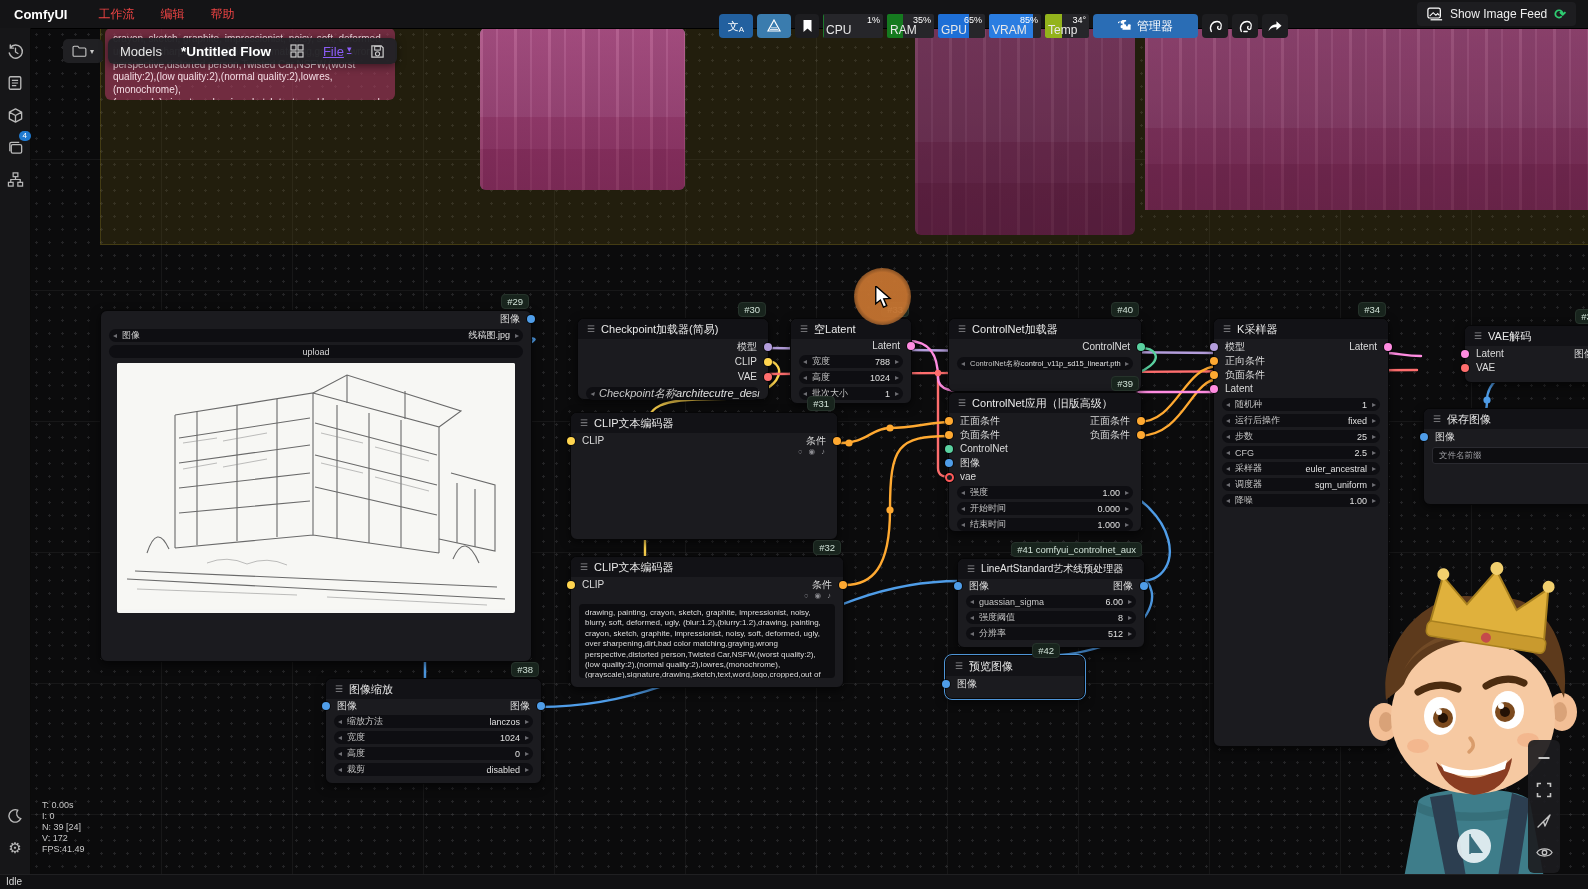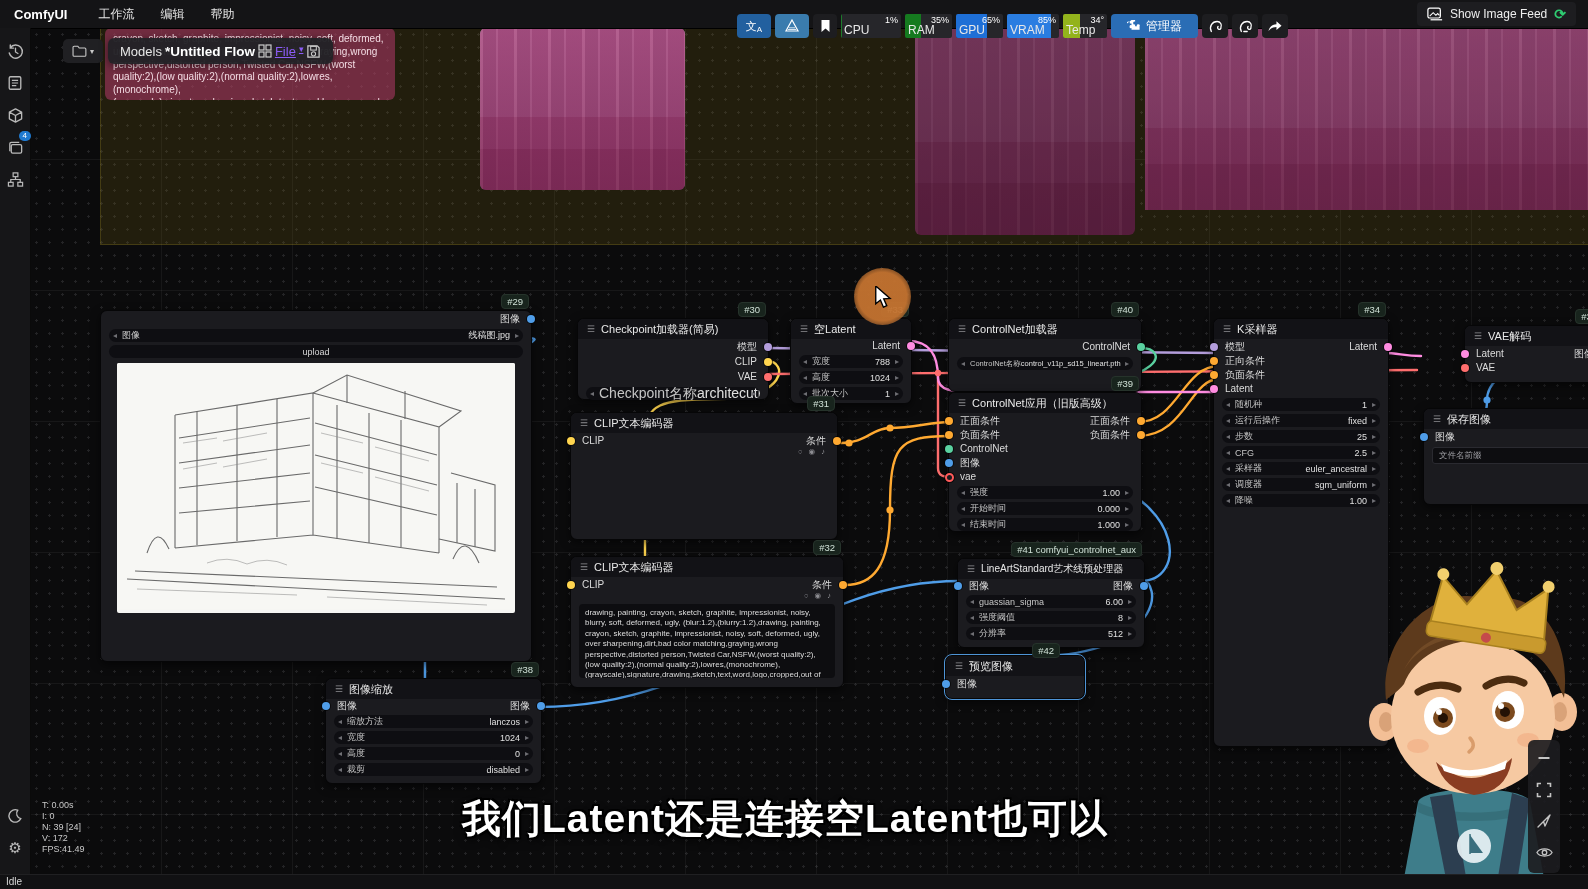--- a/index.html
+++ b/index.html
@@ -2,29 +2,29 @@
 <html><head>
 <meta charset="utf-8">
 <style>
   html,body{margin:0;padding:0;background:#000;}
   #app{position:relative;width:1588px;height:889px;overflow:hidden;background:#0c0c0d;
        font-family:"Liberation Sans",sans-serif;-webkit-font-smoothing:antialiased;}
   
   #topbar{position:absolute;left:0;top:0;width:1588px;height:28px;background:#141416;z-index:40;
           display:flex;align-items:center;border-bottom:1px solid #000;}
   .brand{color:#fff;font-weight:bold;font-size:13px;margin:0 18px 0 14px;}
-  .menu-item{color:#e5e5e5;font-size:12px;margin:12px 13px;}
+  .menu-item{color:#ef4444;font-size:12px;margin:12px 13px;}
   .tb-right{position:absolute;right:300px;top:14px;display:flex;align-items:center;gap:4px;}
   .sqbtn{width:34px;height:24px;border-radius:4px;display:flex;align-items:center;justify-content:center;color:#fff;}
   .meter{position:relative;width:47px;height:24px;background:#26262a;border-radius:2px;overflow:hidden;}
   .meter .fill{position:absolute;left:0;top:0;bottom:0;}
   .meter .lab{position:absolute;left:3px;bottom:1px;font-size:12px;color:#e8e8e8;z-index:2;}
   .meter .val{position:absolute;right:3px;top:1px;font-size:9px;color:#fff;z-index:2;}
   .mgrbtn{height:24px;border-radius:4px;background:#2a6db5;color:#fff;font-size:12px;display:flex;
-          align-items:center;gap:5px;padding:0 16px;}
+          align-items:center;gap:5px;padding:0 25px;}
   .ghostbtn{width:26px;height:24px;display:flex;align-items:center;justify-content:center;border-radius:4px;background:#1d1d20;}
   #feedbtn{position:absolute;right:12px;top:2px;height:24px;background:#1d1d20;border-radius:4px;color:#eee;
            font-size:12px;display:flex;align-items:center;gap:7px;padding:0 10px;z-index:41;}
   
   #sidebar{position:absolute;left:0;top:28px;width:30px;bottom:14px;background:#161618;z-index:40;
            display:flex;flex-direction:column;align-items:center;padding-top:10px;border-right:1px solid #0a0a0a;}
   .sb-icon{width:26px;height:26px;display:flex;align-items:center;justify-content:center;color:#b9b9b9;
            margin-bottom:6px;position:relative;}
   .sb-badge{position:absolute;right:-3px;top:-3px;background:#1f7ad1;color:#fff;font-size:8px;border-radius:8px;
             padding:1px 4px;line-height:1;}
@@ -50,21 +50,21 @@
       repeating-linear-gradient(90deg, rgba(255,255,255,0.22) 0 3px, rgba(20,20,40,0.25) 3px 16px, rgba(255,255,255,0.12) 16px 18px, rgba(60,40,70,0.3) 18px 34px),
       linear-gradient(#7c86a0 0 55%, #5d5670 55% 75%, #3c3348 75% 100%);}
   .fwrow{position:relative;height:13px;margin:4px 10px;background:rgba(10,10,14,0.35);border-radius:7px;
          display:flex;justify-content:space-between;align-items:center;padding:0 12px;
          font-size:9px;color:rgba(255,255,255,0.75);}
   .faintprompt{font-size:10px;line-height:1.28;color:rgba(255,235,242,0.92);padding:5px 8px;}
   
   #folderbtn{position:absolute;left:63px;top:39px;width:40px;height:24px;background:#202023;border-radius:5px;
              z-index:20;display:flex;align-items:center;justify-content:center;gap:3px;color:#c9c9c9;}
   #flowbar{position:absolute;left:108px;top:38px;height:26px;background:rgba(34,34,38,0.96);border-radius:6px;
-           z-index:20;display:flex;align-items:center;gap:3px;padding:0 12px;box-shadow:0 2px 8px rgba(0,0,0,0.5);}
+           z-index:20;display:flex;align-items:center;gap:19px;padding:0 12px;box-shadow:0 2px 8px rgba(0,0,0,0.5);}
   #flowbar .models{color:#e6e6e6;font-size:13px;}
   #flowbar .flowname{color:#fff;font-size:13.5px;font-weight:bold;}
   #flowbar .file{color:#8b5cf6;font-size:13px;display:flex;align-items:flex-start;gap:3px;text-decoration:underline;}
   
   .node{position:absolute;background:#1b1b1f;border:1px solid #060607;border-radius:7px;z-index:10;
         box-shadow:0 3px 10px rgba(0,0,0,0.55);}
   .node.selected{outline:1.6px solid #4e94d6;}
   .ntitle{height:20px;background:#121216;border-radius:6px 6px 0 0;display:flex;align-items:center;gap:6px;
           padding:0 9px;color:#e9e9e9;font-size:11px;white-space:nowrap;overflow:hidden;}
   .ntitle::before{content:"☰";font-size:9px;color:#8e8e92;}
@@ -202,21 +202,21 @@
         <span class="dot dr" style="background:#b39ddb;"></span>
       </div>
   <div class="prow">
         <span class="plab-r">CLIP</span>
         <span class="dot dr" style="background:#ffd54f;"></span>
       </div>
   <div class="prow">
         <span class="plab-r">VAE</span>
         <span class="dot dr" style="background:#ff6e6e;"></span>
       </div>
-  <div class="wrow" style="font-size:14px;">
+  <div class="wrow" style="font-size:11px;font-style:italic;">
         <span>Checkpoint名称</span>
         <span class="wv">architecutre_design\元线稿-Yuan_…</span>
       </div>
 </div>
 
 <div class="node" style="left:790px;top:318px;width:120px;height:84px;">
   <div class="nbadge">#33</div>
   <div class="ntitle">
         <span>空Latent</span>
       </div>
@@ -626,21 +626,20 @@
 </svg>
 
 <div id="stats">
   <div>T: 0.00s</div>
   <div>I: 0</div>
   <div>N: 39 [24]</div>
   <div>V: 172</div>
   <div>FPS:41.49</div>
 </div>
 
-<div id="subtitle">我们Latent还是连接空Latent也可以</div>
 
 <div id="navbar">
   <div><svg width="16" height="16" viewBox="0 0 16 16">
           <path d="M2.5 8 h11" stroke="#c4c4c4" stroke-width="2"></path>
         </svg></div>
   <div><svg width="16" height="16" viewBox="0 0 16 16">
           <path d="M1.5 5 v-3.5 h3.5 M11 1.5 h3.5 v3.5 M14.5 11 v3.5 h-3.5 M5 14.5 h-3.5 v-3.5" fill="none" stroke="#c4c4c4" stroke-width="1.6"></path>
         </svg></div>
   <div><svg width="16" height="16" viewBox="0 0 16 16">
           <path d="M2 14 L14 2 L9 13 L7.5 8.5 L2 14 Z" fill="none" stroke="#c4c4c4" stroke-width="1.4" stroke-linejoin="round"></path>

